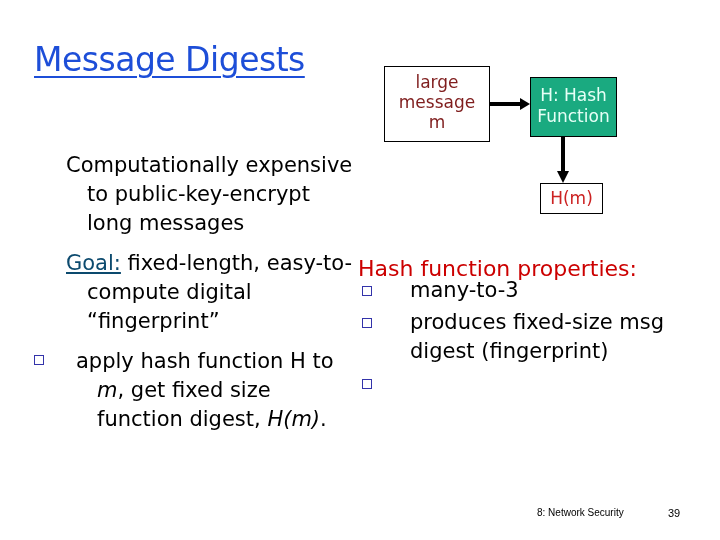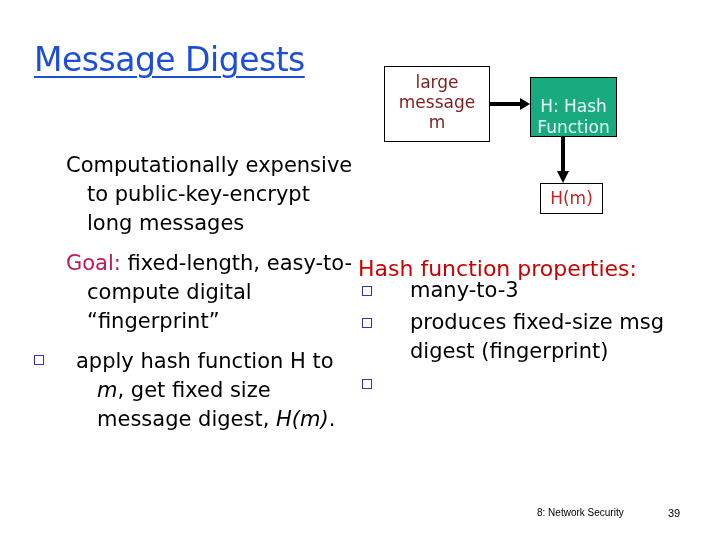--- a/index.html
+++ b/index.html
@@ -3,28 +3,28 @@
 <meta charset="utf-8">
 <style>
   html, body { margin:0; padding:0; }
   body { width:720px; height:540px; background:#ffffff; position:relative; overflow:hidden;
          font-family:"DejaVu Sans", sans-serif; color:#000; }
   .abs { position:absolute; }
   .title { left:34px; top:40px; font-size:33px; color:#1d4ed8; text-decoration:underline;
            text-decoration-thickness:2px; text-underline-offset:5px; letter-spacing:-0.5px; white-space:nowrap; }
   .left { left:55px; top:140px; width:310px; font-size:21px; line-height:29px; }
   .para { text-indent:-21px; padding-left:21px; margin:11px; }
-  .goal { color:#be185d; }
+  .goal { color:#0c4a6e; text-decoration:underline; }
   .bullet-row { position:relative; padding-left:21px; margin:0; }
   .box-bullet { position:absolute; left:0; top:8px; width:10px; height:10px; border:1.5px solid #3333aa; box-sizing:border-box; }
   .left .bullet-row { margin-left:-21px; padding-left:21px; }
   .box-msg { left:384px; top:66px; width:106px; height:76px; border:1.5px solid #000; box-sizing:border-box;
              color:#7f1d1d; font-size:17px; line-height:20px; text-align:center; padding-top:5px; }
   .box-hash { left:530px; top:77px; width:87px; height:60px; background:#1aaa80; border:1.5px solid #000;
-              box-sizing:border-box; color:#e6fff6; font-size:17px; line-height:21px; text-align:center; padding-top:18px; }
+              box-sizing:border-box; color:#e6fff6; font-size:17px; line-height:21px; text-align:center; padding-top:7px; }
   .box-hm { left:540px; top:183px; width:63px; height:31px; border:1.5px solid #000; box-sizing:border-box;
             color:#cc2222; font-size:17px; line-height:28px; text-align:center; }
   .arrow-h { left:490px; top:102px; width:32px; height:4px; background:#000; }
   .arrow-h-head { left:520px; top:98px; width:0; height:0; border-top:6px solid transparent; border-bottom:6px solid transparent; border-left:10px solid #000; }
   .arrow-v { left:561px; top:137px; width:4px; height:36px; background:#000; }
   .arrow-v-head { left:557px; top:171px; width:0; height:0; border-left:6px solid transparent; border-right:6px solid transparent; border-top:12px solid #000; }
   .props-title { left:358px; top:240px; font-size:22px; color:#cc0000; white-space:nowrap;margin-top:16px; }
   .props { left:362px; top:276px; width:360px; font-size:21px; line-height:29px; }
   .props .item { position:relative; padding-left:48px; margin:0 0 3px 0; }
   .props .box-bullet { left:0; top:10px; }
@@ -35,21 +35,21 @@
 </head>
 <body>
 
 <div class="abs title">Message Digests</div>
 
 <div class="abs left">
   <p class="para">Computationally expensive to public-key-encrypt long messages</p>
   <p class="para"><span class="goal">Goal:</span><span> fixed-length, easy-to-compute digital “fingerprint”</span></p>
   <div class="bullet-row" style="margin-left:-21px;">
     <span class="box-bullet"></span>
-    <p class="para" style="margin-left:21px;"><span>apply hash function H to </span><i>m</i><span>, get fixed size message digest, </span><i>H(m)</i><span>.</span></p>
+    <p class="para" style="margin-left:21px;"><span>apply hash function H to </span><i>m</i><span>, get fixed size function digest, </span><i>H(m)</i><span>.</span></p>
   </div>
 </div>
 
 <div class="abs box-msg">
   <div>large</div>
   <div>message</div>
   <div>m</div>
 </div>
 <div class="abs arrow-h"></div>
 <div class="abs arrow-h-head"></div>

